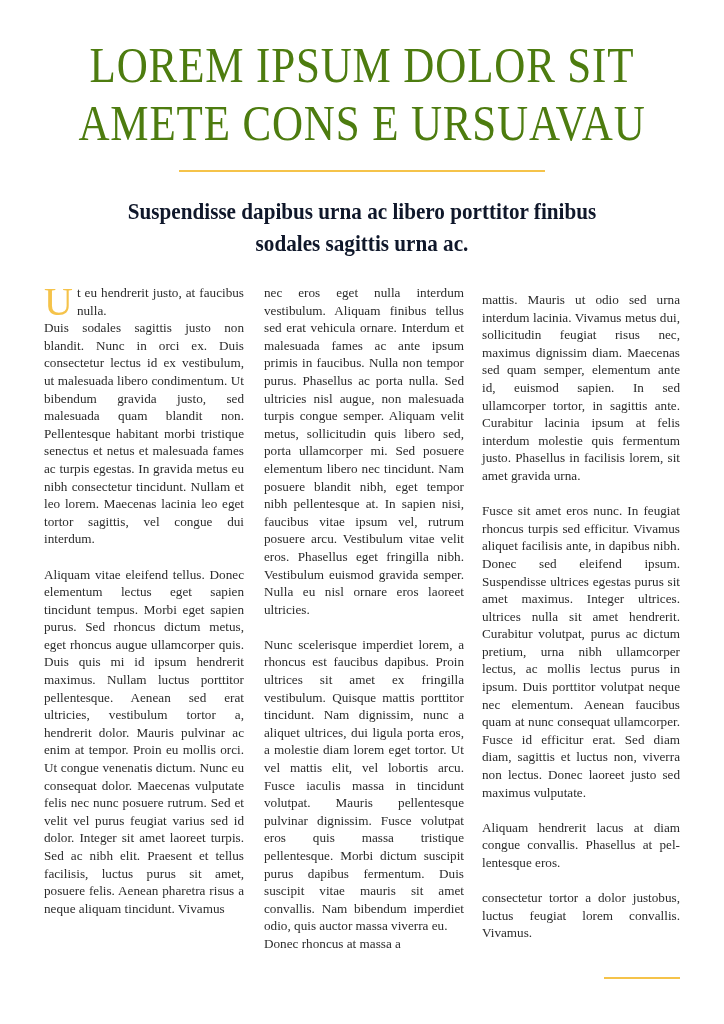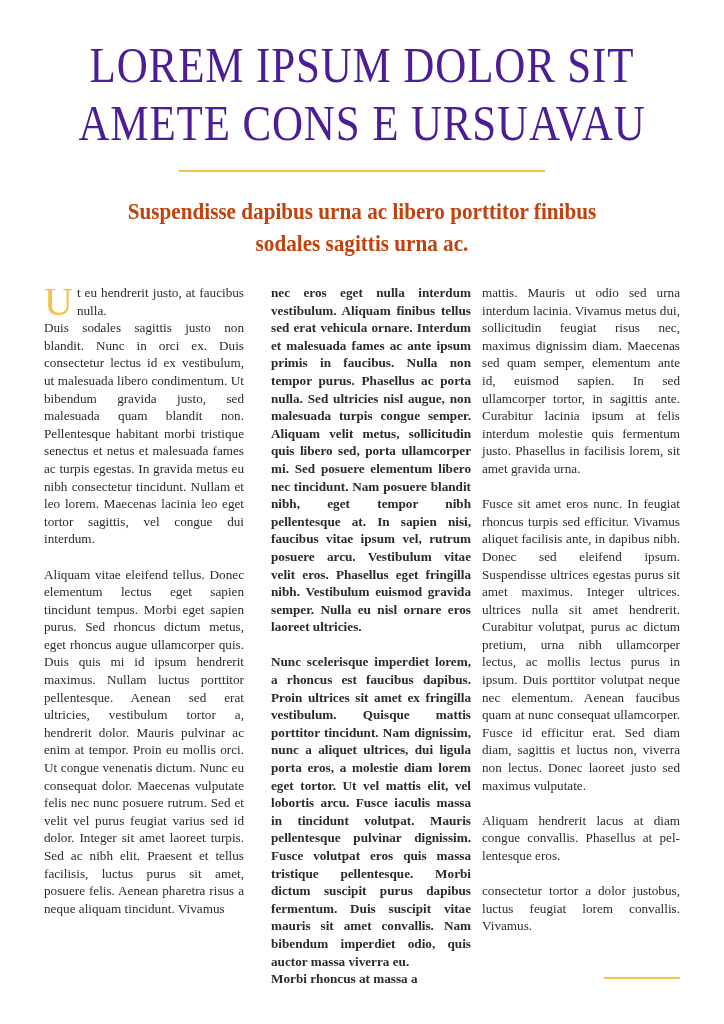--- a/index.html
+++ b/index.html
@@ -1,51 +1,51 @@
 <!DOCTYPE html>
 <html><head>
 <meta charset="utf-8">
 <style>
   html, body { margin: 0; padding: 0; background: #ffffff; }
   body { width: 724px; height: 1024px; position: relative; overflow: hidden; }
   .page { position: absolute; left: 0; top: 0; width: 724px; height: 1024px; }
 
   .title {
     position: absolute; left: 0; top: 36px; width: 724px;
-    text-align: center; color: #4c1d95;
+    text-align: center; color: #4d7c0f;
     font-family: "Liberation Serif", serif; font-weight: normal;
     font-size: 50px; line-height: 58px; letter-spacing: 1px;
     margin: 0;
   }
   .title span { display: block; transform: scaleX(0.86); transform-origin: center; white-space: nowrap; }
 
   .divider {
     position: absolute; left: 179px; top: 170px; width: 366px; height: 2px;
     background: #f5c34a; border: 0; margin: 0;
   }
 
   .subtitle {
     position: absolute; left: 40px; top: 196px; width: 644px;
-    text-align: center; color: #c2410c;
+    text-align: center; color: #0f172a;
     font-family: "Liberation Serif", serif; font-size: 23px; line-height: 32px;
     margin: 0;
   }
   .subtitle span { display: block; transform: scaleX(0.92); transform-origin: center; white-space: nowrap; }
 
   .columns {
     position: absolute; top: 284px; left: 44px; width: 636px; height: 720px;
   }
   .col {
     position: absolute; top: 0; width: 200px;
     font-family: "Liberation Serif", serif; font-size: 13.2px; line-height: 17.6px;
     color: #2b2b2b; text-align: justify;
   }
   .col1 { left: 0; }
-  .col2 { left: 227px; font-weight: bold; }
-  .col3 { left: 438px; width: 198px; }
+  .col2 { left: 220px; }
+  .col3 { left: 438px; width: 198px; margin-top: 7px; }
   .col p { margin: 0 0 17.6px 0; }
   .col p.tight { margin: 0; }
   .dropcap {
     float: left; color: #f5c34a; font-size: 40px; line-height: 32px;
     margin: 2px 4px 0 0; font-family: "Liberation Serif", serif;
   }
   .end-rule {
     position: absolute; left: 604px; top: 977px; width: 76px; height: 1.5px;
     background: #f5c34a;
   }
@@ -69,21 +69,21 @@
   <div class="columns">
     <div class="col col1">
       <p class="tight"><span class="dropcap">U</span><span>t eu hendrerit justo, at faucibus nulla.</span></p>
       <p>Duis sodales sagittis justo non blandit. Nunc in orci ex. Duis consectetur lectus id ex vestibulum, ut malesuada libero condimentum. Ut bibendum gravida justo, sed malesuada quam blandit non. Pellentesque habitant morbi tristique senectus et netus et malesuada fames ac turpis egestas. In gravida metus eu nibh consectetur tincidunt. Nullam et leo lorem. Maecenas lacinia leo eget tortor sagittis, vel congue dui interdum.</p>
       <p class="tight">Aliquam vitae eleifend tellus. Donec elementum lectus eget sapien tincidunt tempus. Morbi eget sapien purus. Sed rhoncus dictum metus, eget rhoncus augue ullamcorper quis. Duis quis mi id ipsum hendrerit maximus. Nullam luctus porttitor pellentesque. Aenean sed erat ultricies, vestibulum tortor a, hendrerit dolor. Mauris pulvinar ac enim at tempor. Proin eu mollis orci. Ut congue venenatis dictum. Nunc eu consequat dolor. Maecenas vulputate felis nec nunc posuere rutrum. Sed et velit vel purus feugiat varius sed id dolor. Integer sit amet laoreet turpis. Sed ac nibh elit. Praesent et tellus facilisis, luctus purus sit amet, posuere felis. Aenean pharetra risus a neque aliquam tincidunt. Vivamus</p>
     </div>
 
     <div class="col col2">
       <p>nec eros eget nulla interdum vestibulum. Aliquam finibus tellus sed erat vehicula ornare. Interdum et malesuada fames ac ante ipsum primis in faucibus. Nulla non tempor purus. Phasellus ac porta nulla. Sed ultricies nisl augue, non malesuada turpis congue semper. Aliquam velit metus, sollicitudin quis libero sed, porta ullamcorper mi. Sed posuere elementum libero nec tincidunt. Nam posuere blandit nibh, eget tempor nibh pellentesque at. In sapien nisi, faucibus vitae ipsum vel, rutrum posuere arcu. Vestibulum vitae velit eros. Phasellus eget fringilla nibh. Vestibulum euismod gravida semper. Nulla eu nisl ornare eros laoreet ultricies.</p>
       <p class="tight">Nunc scelerisque imperdiet lorem, a rhoncus est faucibus dapibus. Proin ultrices sit amet ex fringilla vestibulum. Quisque mattis porttitor tincidunt. Nam dignissim, nunc a aliquet ultrices, dui ligula porta eros, a molestie diam lorem eget tortor. Ut vel mattis elit, vel lobortis arcu. Fusce iaculis massa in tincidunt volutpat. Mauris pellentesque pulvinar dignissim. Fusce volutpat eros quis massa tristique pellentesque. Morbi dictum suscipit purus dapibus fermentum. Duis suscipit vitae mauris sit amet convallis. Nam bibendum imperdiet odio, quis auctor massa viverra eu.</p>
-      <p class="tight">Morbi rhoncus at massa a</p>
+      <p class="tight">Donec rhoncus at massa a</p>
     </div>
 
     <div class="col col3">
       <p>mattis. Mauris ut odio sed urna interdum lacinia. Vivamus metus dui, sollicitudin feugiat risus nec, maximus dignissim diam. Maecenas sed quam semper, elementum ante id, euismod sapien. In sed ullamcorper tortor, in sagittis ante. Curabitur lacinia ipsum at felis interdum molestie quis fermentum justo. Phasellus in facilisis lorem, sit amet gravida urna.</p>
       <p>Fusce sit amet eros nunc. In feugiat rhoncus turpis sed efficitur. Vivamus aliquet facilisis ante, in dapibus nibh. Donec sed eleifend ipsum. Suspendisse ultrices egestas purus sit amet maximus. Integer ultrices. ultrices nulla sit amet hendrerit. Curabitur volutpat, purus ac dictum pretium, urna nibh ullamcorper lectus, ac mollis lectus purus in ipsum. Duis porttitor volutpat neque nec elementum. Aenean faucibus quam at nunc consequat ullamcorper. Fusce id efficitur erat. Sed diam diam, sagittis et luctus non, viverra non lectus. Donec laoreet justo sed maximus vulputate.</p>
       <p>Aliquam hendrerit lacus at diam congue convallis. Phasellus at pel­lentesque eros.</p>
       <p class="tight">consectetur tortor a dolor justo­bus, luctus feugiat lorem convallis. Vivamus.</p>
     </div>
   </div>
 

